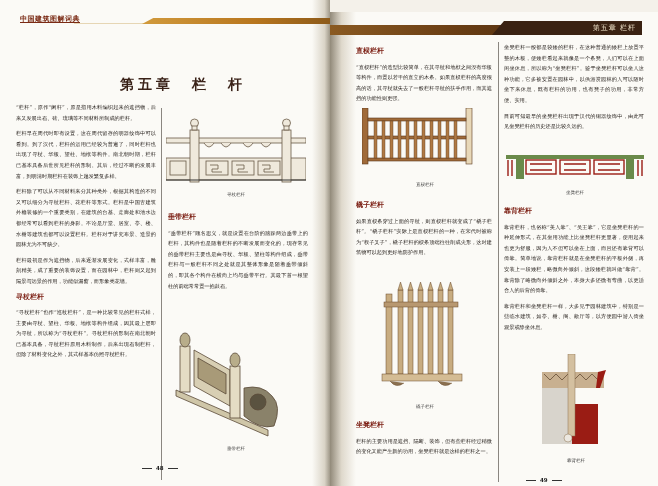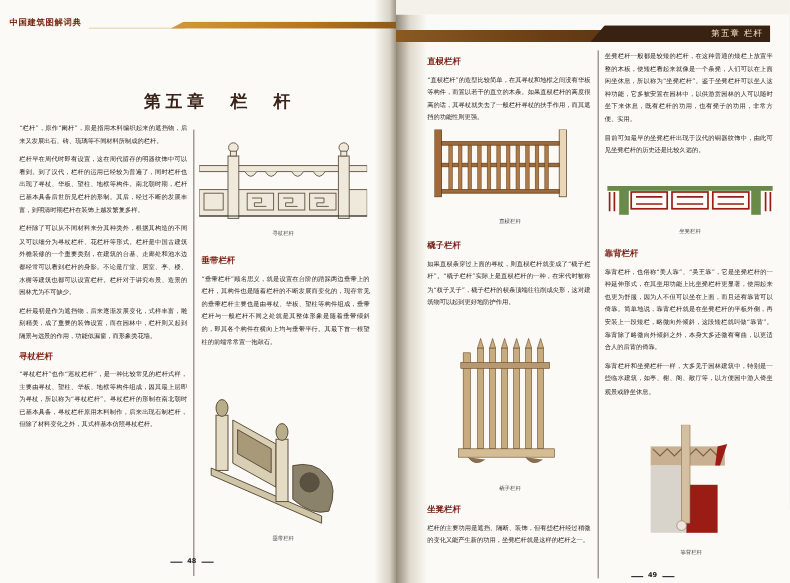--- a/index.html
+++ b/index.html
@@ -11,21 +11,21 @@
     .page-left { width: 330px; }
     .page-right { width: 328px; margin-top: 12px; }
 
     
     .spine-left { position: absolute; right: 0; top: 0; width: 18px; height: 100%;
       background: linear-gradient(to right, rgba(255,255,255,0), rgba(190,180,160,0.55) 70%, rgba(120,110,90,0.7)); }
     .spine-right { position: absolute; left: 0; top: 0; width: 26px; height: 100%;
       background: linear-gradient(to right, rgba(110,100,80,0.75), rgba(200,190,170,0.55) 45%, rgba(255,255,255,0)); }
 
     
-    .hdr-left-title { position: absolute; left: 8px; top: 14px; font-family: "DejaVu Sans", sans-serif; font-size: 7px; font-weight: bold; color: #7a2a14; letter-spacing: 0.5px; }
+    .hdr-left-title { position: absolute; left: 20px; top: 14px; font-family: "DejaVu Sans", sans-serif; font-size: 7px; font-weight: bold; color: #7a2a14; letter-spacing: 0.5px; text-decoration: underline; }
     .hdr-left-bar { position: absolute; left: 142px; top: 18px; width: 188px; height: 6px;
       background: linear-gradient(to right, #d19a3c, #b8761e 60%, #8c5a1a);
       clip-path: polygon(6% 0, 100% 0, 100% 100%, 0 100%); }
     .hdr-left-thin { position: absolute; left: 74px; top: 23px; width: 80px; height: 1px; background: #e6d6b4; }
 
     
     .hdr-right-bar { position: absolute; left: 0; top: 13px; width: 310px; height: 10px;
       background: linear-gradient(to right, #8a5a22, #6a3e14 40%, #3a2410); }
     .hdr-right-tab { position: absolute; right: 16px; top: 9px; width: 150px; height: 14px; background: #3a2212;
       clip-path: polygon(8% 0, 100% 0, 100% 100%, 0 100%); }

